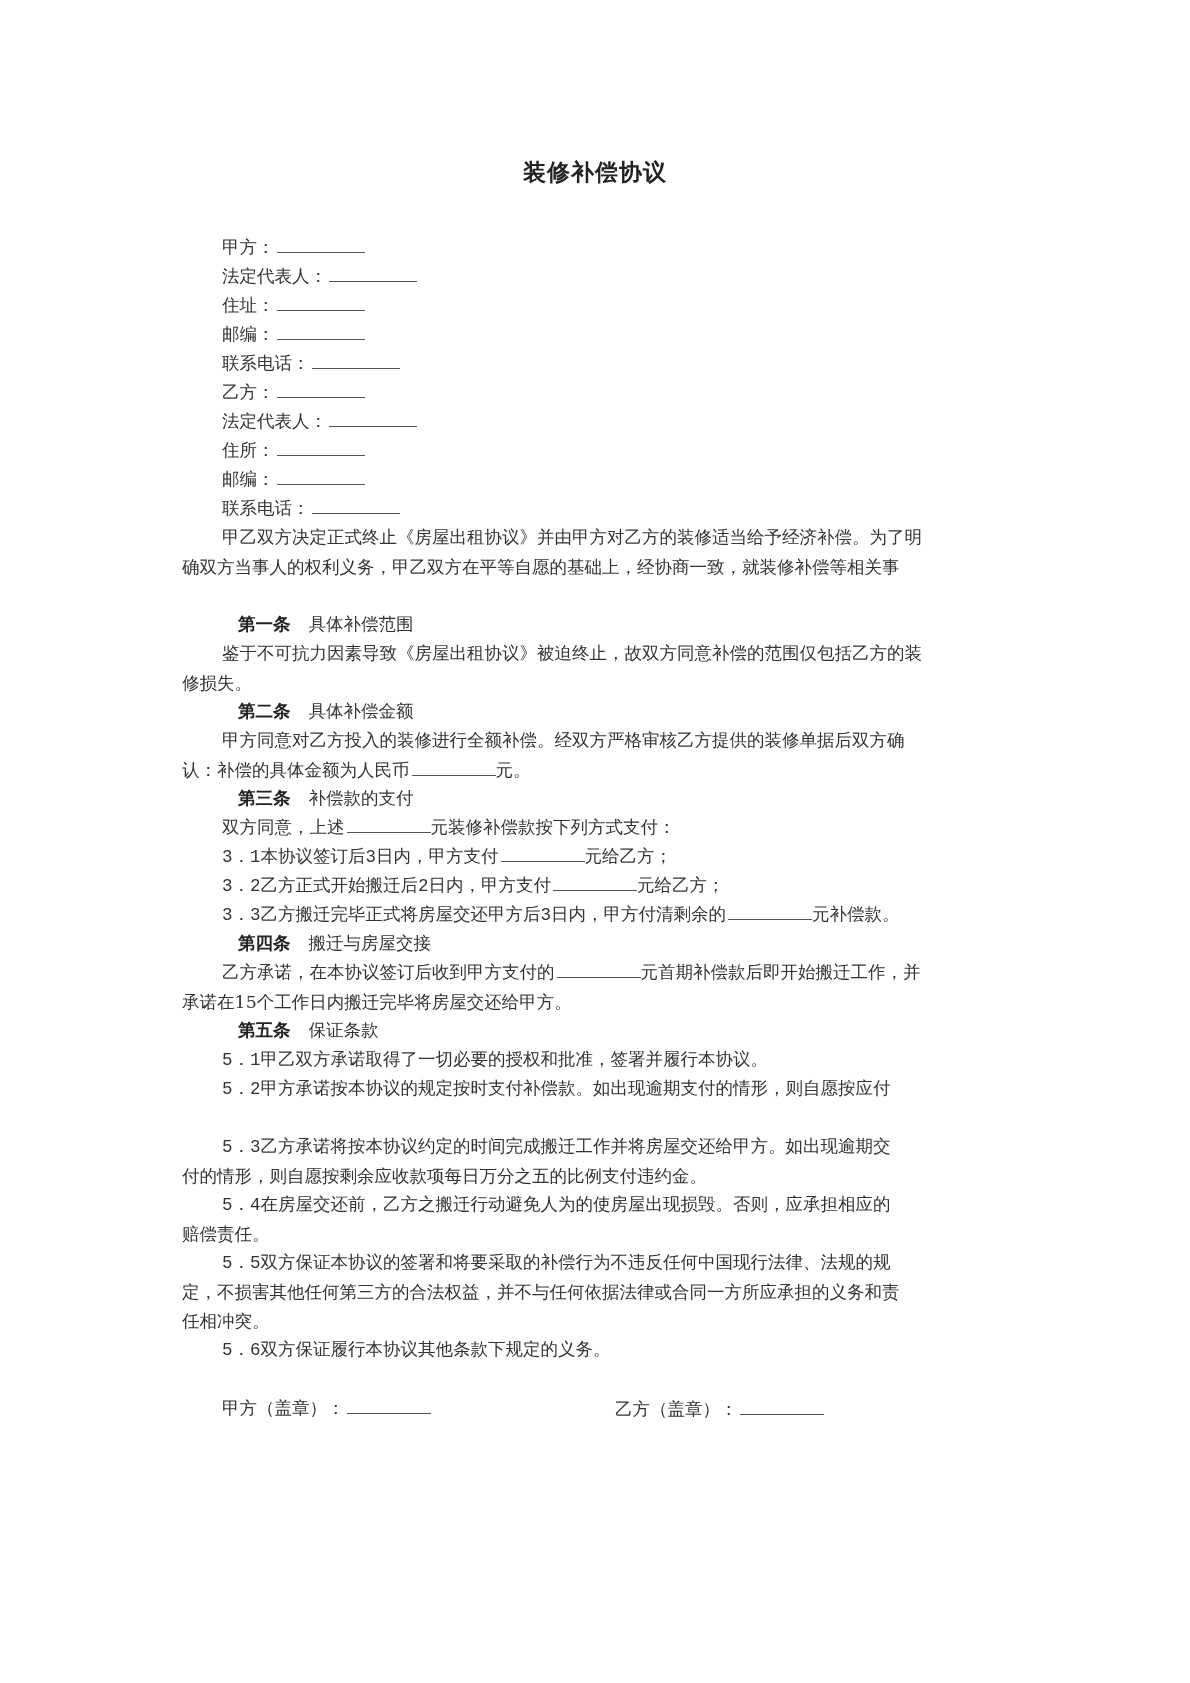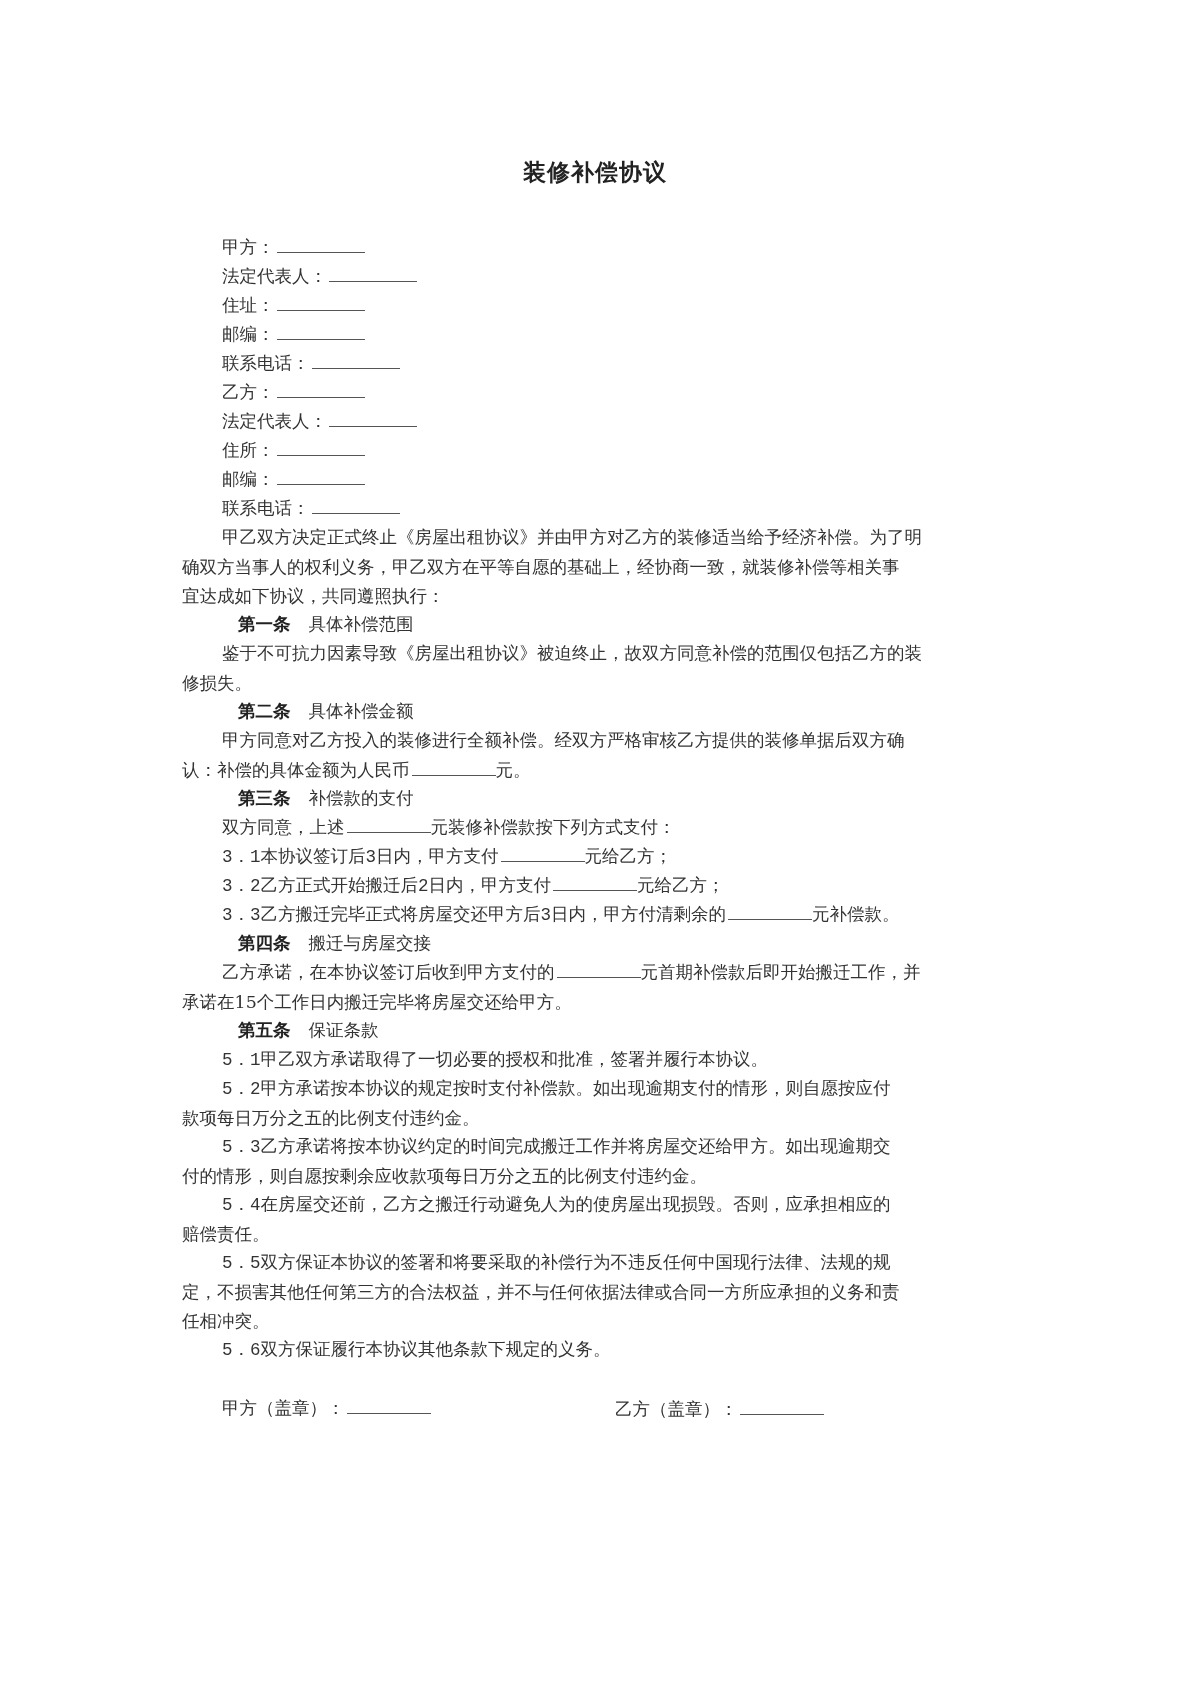--- a/index.html
+++ b/index.html
@@ -31,21 +31,20 @@
   <div class="line ind" style="top:320px"><span>邮编：</span><span class="blank b90"></span></div>
   <div class="line ind" style="top:349px"><span>联系电话：</span><span class="blank b90"></span></div>
   <div class="line ind" style="top:378px"><span>乙方：</span><span class="blank b90"></span></div>
   <div class="line ind" style="top:407px"><span>法定代表人：</span><span class="blank b90"></span></div>
   <div class="line ind" style="top:436px"><span>住所：</span><span class="blank b90"></span></div>
   <div class="line ind" style="top:465px"><span>邮编：</span><span class="blank b90"></span></div>
   <div class="line ind" style="top:494px"><span>联系电话：</span><span class="blank b90"></span></div>
 
   <div class="line ind" style="top:523px">甲乙双方决定正式终止《房屋出租协议》并由甲方对乙方的装修适当给予经济补偿。为了明</div>
   <div class="line" style="top:552px">确双方当事人的权利义务，甲乙双方在平等自愿的基础上，经协商一致，就装修补偿等相关事</div>
-  <div class="line" style="top:581px">宜达成如下协议，共同遵照执行：</div>
 
   <div class="line ind" style="top:610px"><span class="art">第一条</span><span>具体补偿范围</span></div>
   <div class="line ind" style="top:639px">鉴于不可抗力因素导致《房屋出租协议》被迫终止，故双方同意补偿的范围仅包括乙方的装</div>
   <div class="line" style="top:668px">修损失。</div>
 
   <div class="line ind" style="top:697px"><span class="art">第二条</span><span>具体补偿金额</span></div>
   <div class="line ind" style="top:726px">甲方同意对乙方投入的装修进行全额补偿。经双方严格审核乙方提供的装修单据后双方确</div>
   <div class="line" style="top:755px"><span>认：补偿的具体金额为人民币</span><span class="blank b86"></span><span>元。</span></div>
 
   <div class="line ind" style="top:784px"><span class="art">第三条</span><span>补偿款的支付</span></div>
@@ -54,21 +53,20 @@
   <div class="line ind" style="top:871px"><span class="num">3．2</span><span>乙方正式开始搬迁后2日内，甲方支付</span><span class="blank b86"></span><span>元给乙方；</span></div>
   <div class="line ind" style="top:900px"><span class="num">3．3</span><span>乙方搬迁完毕正式将房屋交还甲方后3日内，甲方付清剩余的</span><span class="blank b86"></span><span>元补偿款。</span></div>
 
   <div class="line ind" style="top:929px"><span class="art">第四条</span><span>搬迁与房屋交接</span></div>
   <div class="line ind" style="top:958px"><span>乙方承诺，在本协议签订后收到甲方支付的</span><span class="blank b86"></span><span>元首期补偿款后即开始搬迁工作，并</span></div>
   <div class="line" style="top:987px">承诺在15个工作日内搬迁完毕将房屋交还给甲方。</div>
 
   <div class="line ind" style="top:1016px"><span class="art">第五条</span><span>保证条款</span></div>
   <div class="line ind" style="top:1045px"><span class="num">5．1</span><span>甲乙双方承诺取得了一切必要的授权和批准，签署并履行本协议。</span></div>
   <div class="line ind" style="top:1074px"><span class="num">5．2</span><span>甲方承诺按本协议的规定按时支付补偿款。如出现逾期支付的情形，则自愿按应付</span></div>
-  <div class="line" style="top:1103px">款项每日万分之五的比例支付违约金。</div>
   <div class="line ind" style="top:1132px"><span class="num">5．3</span><span>乙方承诺将按本协议约定的时间完成搬迁工作并将房屋交还给甲方。如出现逾期交</span></div>
   <div class="line" style="top:1161px">付的情形，则自愿按剩余应收款项每日万分之五的比例支付违约金。</div>
   <div class="line ind" style="top:1190px"><span class="num">5．4</span><span>在房屋交还前，乙方之搬迁行动避免人为的使房屋出现损毁。否则，应承担相应的</span></div>
   <div class="line" style="top:1219px">赔偿责任。</div>
   <div class="line ind" style="top:1248px"><span class="num">5．5</span><span>双方保证本协议的签署和将要采取的补偿行为不违反任何中国现行法律、法规的规</span></div>
   <div class="line" style="top:1277px">定，不损害其他任何第三方的合法权益，并不与任何依据法律或合同一方所应承担的义务和责</div>
   <div class="line" style="top:1306px">任相冲突。</div>
   <div class="line ind" style="top:1335px"><span class="num">5．6</span><span>双方保证履行本协议其他条款下规定的义务。</span></div>
 
   <div class="line ind" style="top:1394px; width:360px"><span>甲方（盖章）：</span><span class="blank b86"></span></div>

